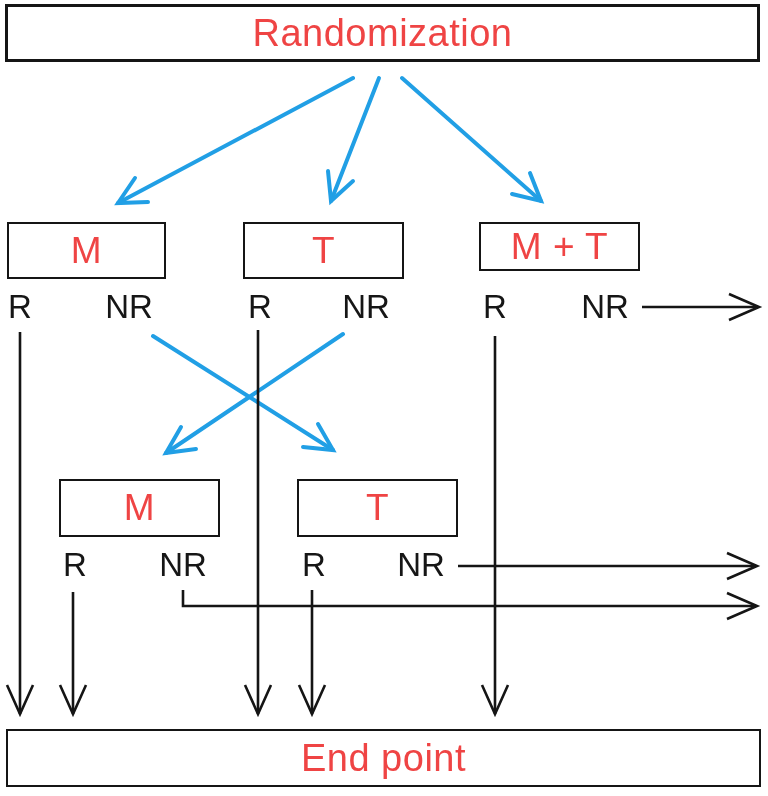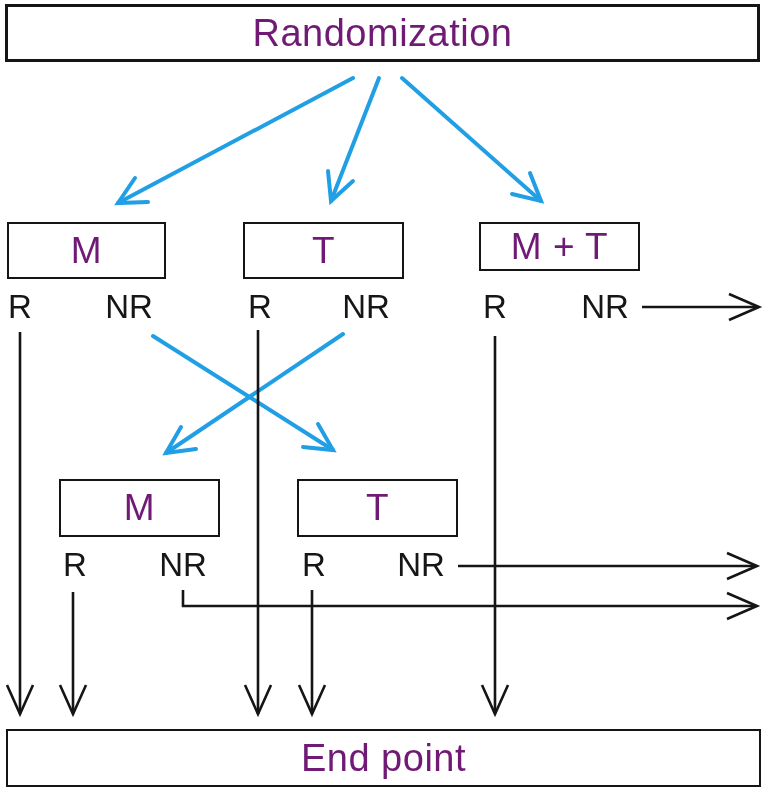--- a/index.html
+++ b/index.html
@@ -18,21 +18,21 @@
   }
   .box {
     position: absolute;
     box-sizing: border-box;
     background: #fff;
     border: 2px solid var(--line-black, #111);
     display: flex;
     align-items: center;
     justify-content: center;
     font-size: 37px;
-    color: #701a75;
+    color: #ef4444;
     letter-spacing: 0.5px;
   }
   .box.big {
     border-width: 3px;
     font-size: 38px;
   }
   .lbl {
     position: absolute;
     text-align: center;
     font-size: 33px;

